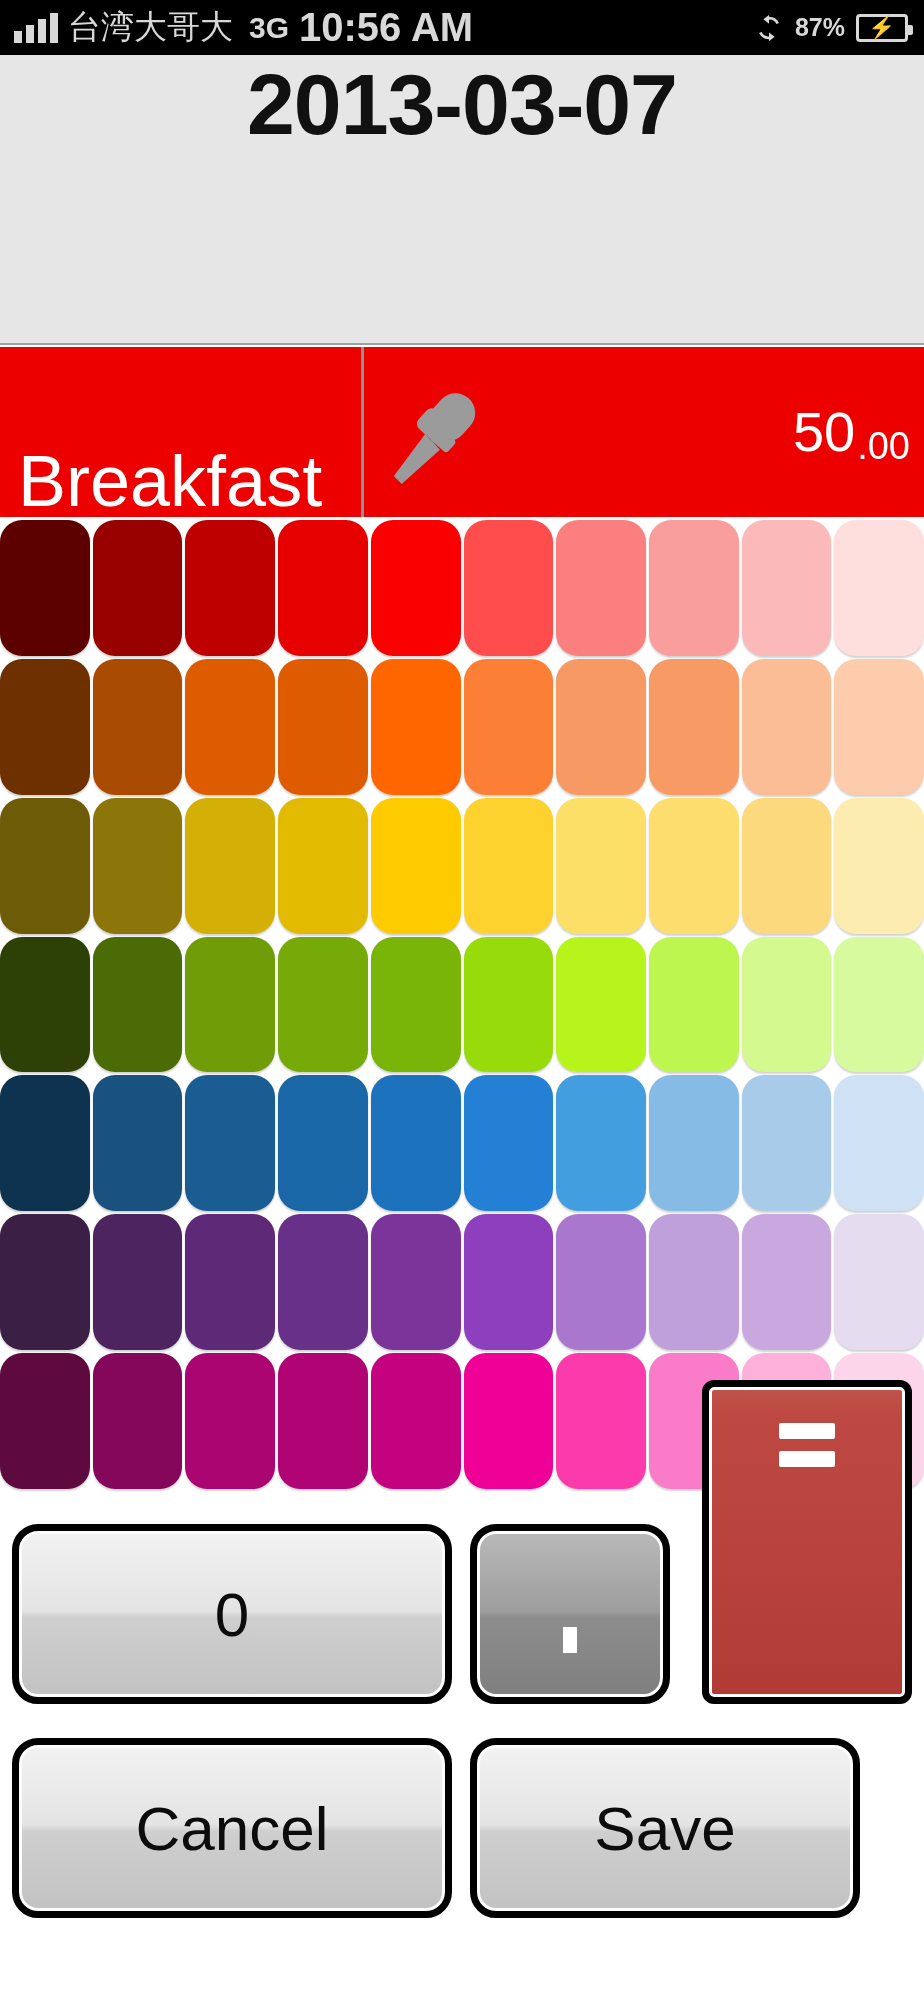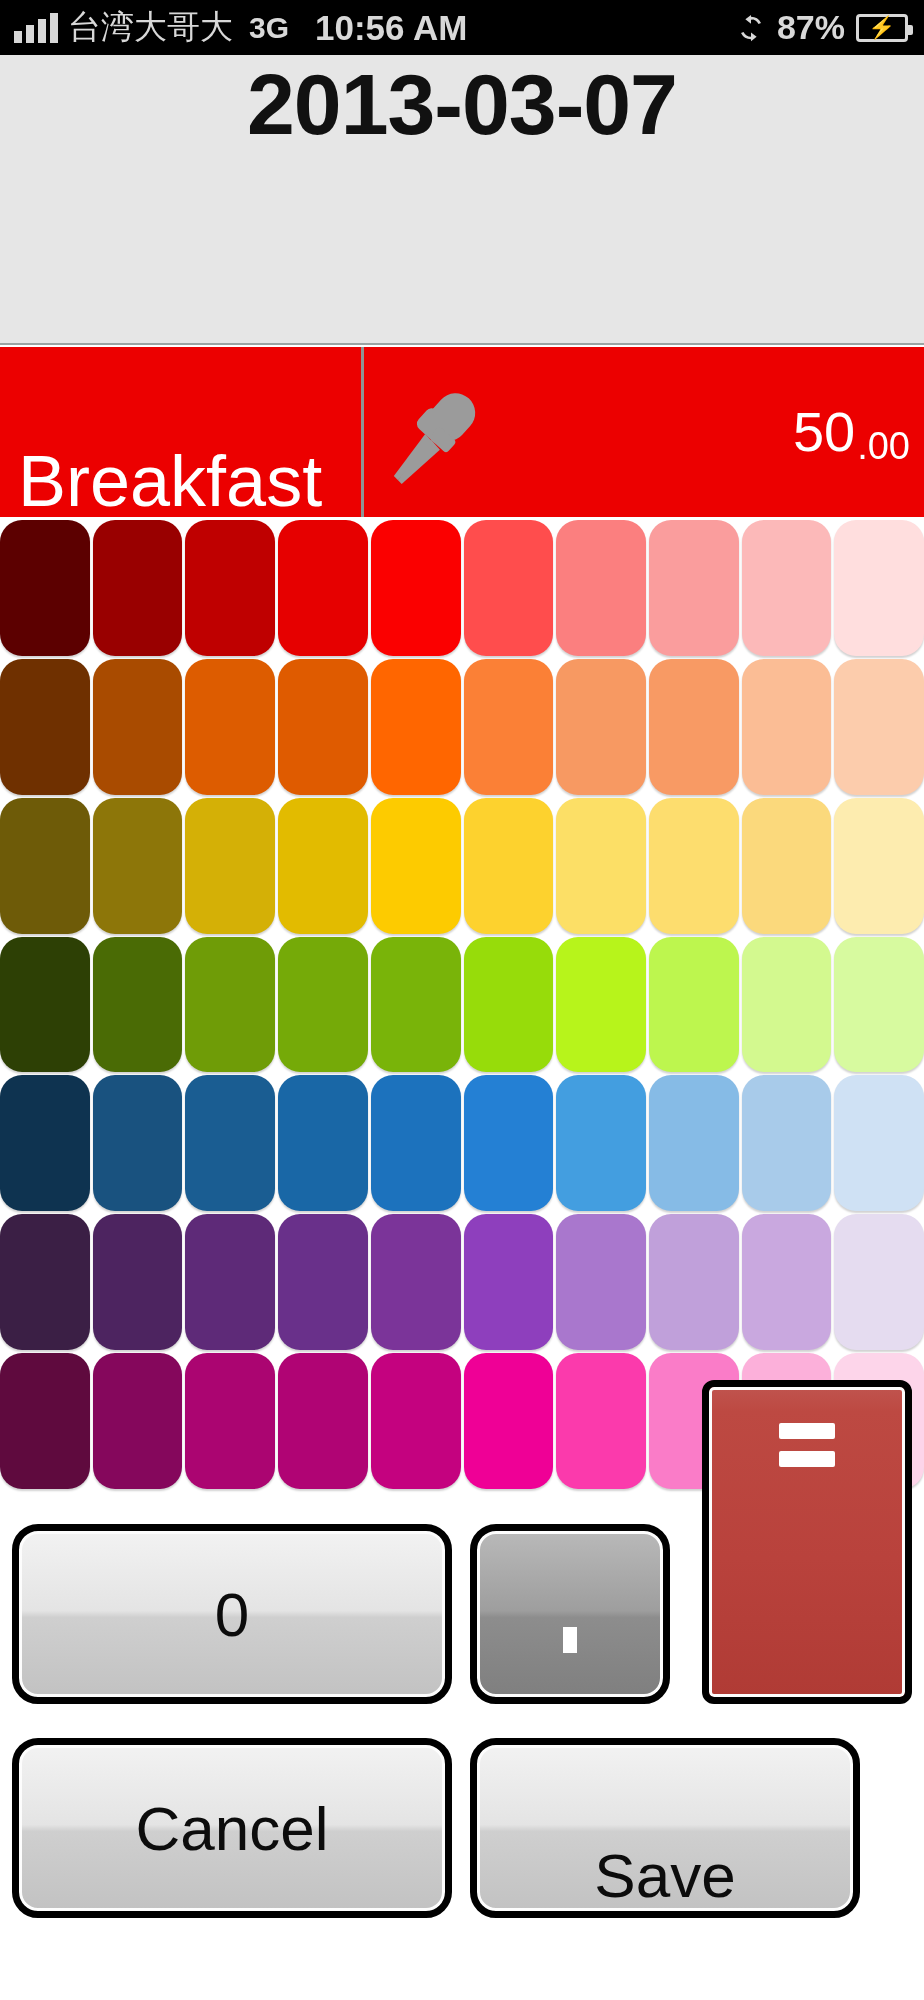--- a/index.html
+++ b/index.html
@@ -21,23 +21,23 @@
   .sb-left{ display:flex; align-items:center; gap:10px; padding-left:14px; }
   .sb-right{ display:flex; align-items:center; gap:11px; margin-left:auto; padding-right:16px; }
   .signal{ display:flex; align-items:flex-end; gap:4px; height:30px; }
   .signal i{ display:block; width:8px; background:#d8d8d8; }
   .signal i:nth-child(1){ height:12px; }
   .signal i:nth-child(2){ height:18px; }
   .signal i:nth-child(3){ height:24px; }
   .signal i:nth-child(4){ height:30px; }
   .carrier{ font-size:33px; font-weight:normal;text-align:right; }
   .net{ font-size:30px; margin-left:6px; }
-  .clock{ font-size:35px; margin-left:16px; }
+  .clock{ font-size:40px; }
   .sync-icon{ width:30px; height:30px; }
-  .pct{ font-size:34px; }
+  .pct{ font-size:25px; }
   .battery{
     position:relative; width:52px; height:28px;
     border:3px solid #d8d8d8; border-radius:4px;
     display:flex; align-items:center; justify-content:center;
   }
   .battery::after{
     content:""; position:absolute; right:-8px; top:8px;
     width:5px; height:10px; background:#d8d8d8; border-radius:0 2px 2px 0;
   }
   .bolt{ font-size:22px; color:#d8d8d8; line-height:1; }
@@ -115,21 +115,21 @@
     background:linear-gradient(to bottom,#b9b9b9 0%,#9e9e9e 48%,#8d8d8d 52%,#7f7f7f 100%); }
   .dot-mark{ width:14px; height:26px; background:#fff; margin-top:52px; }
   .key-del{
     left:702px; top:-118px; width:210px; height:324px;
     background:linear-gradient(to bottom,#c0544e 0%,#bd4942 8%,#b9423c 55%,#b03b35 100%);
     border-radius:12px;
   }
   .del-bars{ position:absolute; top:36px; left:50%; transform:translateX(-50%); }
   .del-bars i{ display:block; width:56px; height:16px; background:#fff; margin-bottom:12px; border-radius:2px; }
   .key-cancel{ left:12px; top:240px; width:440px; height:180px; }
-  .key-save{   left:470px; top:240px; width:390px; height:180px;align-items:flex-end; }
+  .key-save{   left:470px; top:240px; width:390px; height:180px; }
   .key-label{ font-size:62px; color:#0c0c0c; }
 </style>
 </head>
 <body>
 
 <div class="phone">
 
   <div class="statusbar">
     <div class="sb-left">
       <span class="signal">

